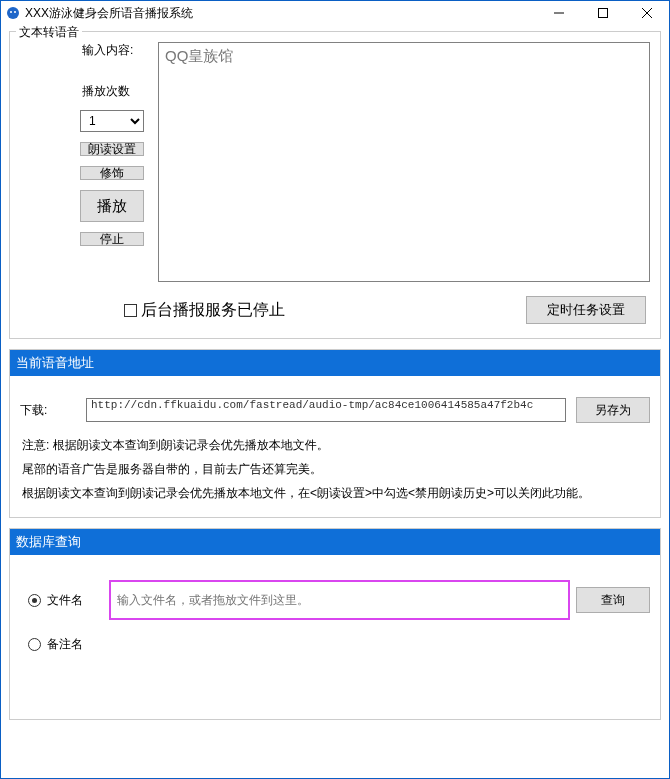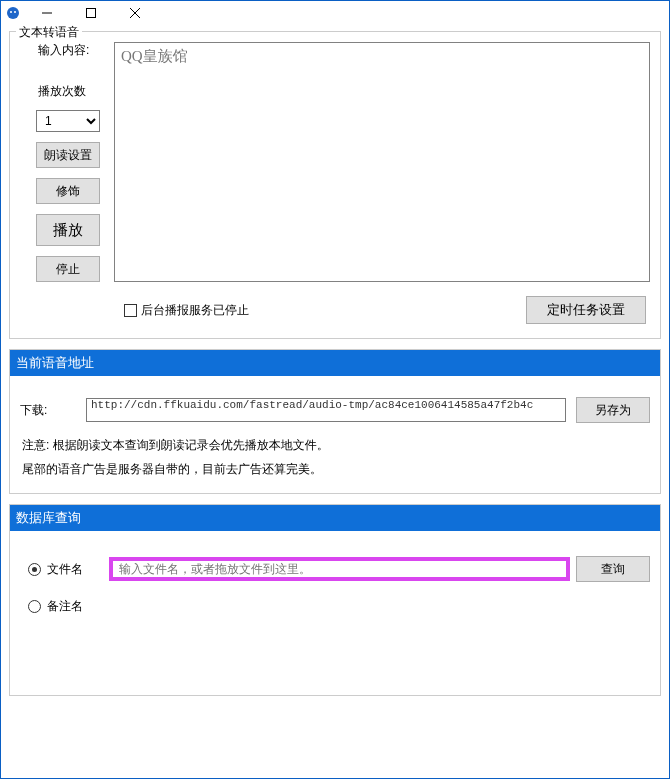--- a/index.html
+++ b/index.html
@@ -10,63 +10,64 @@
 .titlebar-text { font-size: 12px; color: #000; flex: 1; }
 .titlebar-btns { display: flex; height: 100%; }
 .titlebar-btn { width: 44px; height: 24px; display: flex; align-items: center; justify-content: center; background: #fff; }
 .titlebar-btn svg { width: 10px; height: 10px; }
 
 .content { padding: 6px 8px 8px 8px; }
 .fieldset { border: 1px solid #ccc; padding: 10px 10px 14px 26px; margin-bottom: 10px; position: relative; }
 .fieldset > .legend { position: absolute; top: -8px; left: 6px; background: #fff; padding: 0 3px; font-size: 12px; }
 
 .tts-row { display: flex; align-items: flex-start; gap: 8px; }
-.tts-left { width: 70px; display: flex; flex-direction: column; align-items: stretch; gap: 10px; }
+.tts-left { width: 70px; display: flex; flex-direction: column; align-items: stretch; gap: 10px; margin-left: 44px; }
 .tts-label { font-size: 12px; padding-left: 2px; }
-.tts-text { flex: 1; height: 240px; border: 1px solid #818181; padding: 4px 6px; font-size: 15px; color: #777; font-family: Liberation Serif, serif; resize: none; outline: none; }
+.tts-text { flex: 1; height: 240px; border: 1px solid #818181; padding: 4px 6px; font-size: 15px; color: #777; font-family: Liberation Sans, sans-serif; resize: none; outline: none; }
 select.select-count { width: 64px; height: 22px; border: 1px solid #7a7a7a; font-size: 12px; background: #fff; padding-left: 4px; }
 
-.btn { border: 1px solid #adadad; background: #e1e1e1; text-align: center; cursor: default; height: 26px; display: flex; align-items: center; justify-content: center; font-size: 12px; }
+.btn { border: 1px solid #adadad; background: #e1e1e1; text-align: center; cursor: default; height: 14px; display: flex; align-items: center; justify-content: center; font-size: 12px; }
 .btn-left { width: 64px; }
 .btn-play { width: 64px; height: 32px; font-size: 15px; font-weight: 500; }
 
 .tts-bottom { display: flex; align-items: center; padding: 14px 4px 0 88px; gap: 18px; }
 .checkbox-row { display: flex; align-items: center; gap: 4px; flex: 1; }
 .checkbox { width: 13px; height: 13px; border: 1px solid #333; background: #fff; display: inline-block; }
-.check-label { font-size: 12px; }
+.check-label { font-size: 16px; }
 .btn-wide { width: 120px; height: 28px; font-size: 13px; }
 .btn-wide.bold { font-weight: 700; font-size: 13px; }
 
 .blue-header { background: #0f6fd8; color: #fff; font-size: 13px; padding: 4px 6px; margin-bottom: 8px; font-family: Liberation Mono, monospace; }
 .panel { border: 1px solid #ccc; padding: 0 10px 12px 10px; margin-bottom: 10px; }
 .panel-inner { padding: 4px 0 0 0; margin-top: 17px; }
 .row { display: flex; align-items: center; gap: 10px; margin-bottom: 6px; }
 .row-label { width: 56px; font-size: 12px; }
 .url-input { flex: 1; border: 1px solid #7a7a7a; height: 24px; padding: 0 4px; font-family: "Courier New", monospace; font-size: 11px; color: #333; background: #fff; overflow: hidden; white-space: nowrap; }
 .btn-saveas { width: 74px; height: 26px; }
 .notes { font-size: 12px; line-height: 2.0; margin-top: 10px; padding-left: 2px; }
 
 .radio-row { display: flex; align-items: center; gap: 6px; margin-bottom: 16px; padding-left: 8px; }
 .radio { width: 13px; height: 13px; border-radius: 50%; border: 1px solid #333; display: inline-flex; align-items: center; justify-content: center; background: #fff; }
 .radio .dot { width: 5px; height: 5px; border-radius: 50%; background: #333; display: none; }
 .radio.checked .dot { display: block; }
-.query-input { flex: 1; border: 4px solid #d946ef; height: 24px; padding: 0 6px; font-size: 12px; }
+.query-input { flex: 1; border: 2px solid #d946ef; height: 40px; padding: 0 6px; font-size: 12px; }
 .radio-label { font-size: 12px; width: 56px; }
 </style>
 </head>
 <body>
 
 <div class="titlebar">
   <span class="titlebar-icon">
     <svg viewBox="0 0 16 16">
         <circle cx="8" cy="8" r="6" fill="#1e66c9"></circle>
         <circle cx="6" cy="7" r="1" fill="#fff"></circle>
         <circle cx="10" cy="7" r="1" fill="#fff"></circle>
       </svg>
   </span>
+  <span class="titlebar-text">XXX游泳健身会所语音播报系统</span>
   <div class="titlebar-btns">
     <div class="titlebar-btn">
       <svg viewBox="0 0 10 10">
           <line x1="0" y1="5" x2="10" y2="5" stroke="#000" stroke-width="1"></line>
         </svg>
     </div>
     <div class="titlebar-btn">
       <svg viewBox="0 0 10 10">
           <rect x="0.5" y="0.5" width="9" height="9" fill="none" stroke="#000" stroke-width="1"></rect>
         </svg>
@@ -112,20 +113,21 @@
     <div class="blue-header" style="margin-left:-10px;margin-right:-10px;">当前语音地址</div>
     <div class="panel-inner">
       <div class="row">
         <div class="row-label">下载:</div>
         <div class="url-input">http://cdn.ffkuaidu.com/fastread/audio-tmp/ac84ce1006414585a47f2b4c</div>
         <div class="btn btn-saveas">另存为</div>
       </div>
       <div class="notes">
         <div>注意: 根据朗读文本查询到朗读记录会优先播放本地文件。</div>
         <div>尾部的语音广告是服务器自带的，目前去广告还算完美。</div>
+        <div>根据朗读文本查询到朗读记录会优先播放本地文件，在&lt;朗读设置&gt;中勾选&lt;禁用朗读历史&gt;可以关闭此功能。</div>
       </div>
     </div>
   </div>
 
   <div class="panel" style="height:192px;">
     <div class="blue-header" style="margin-left:-10px;margin-right:-10px;">数据库查询</div>
     <div class="panel-inner" style="padding-top:8px;">
       <div class="radio-row">
         <span class="radio checked">
             <span class="dot"></span>

